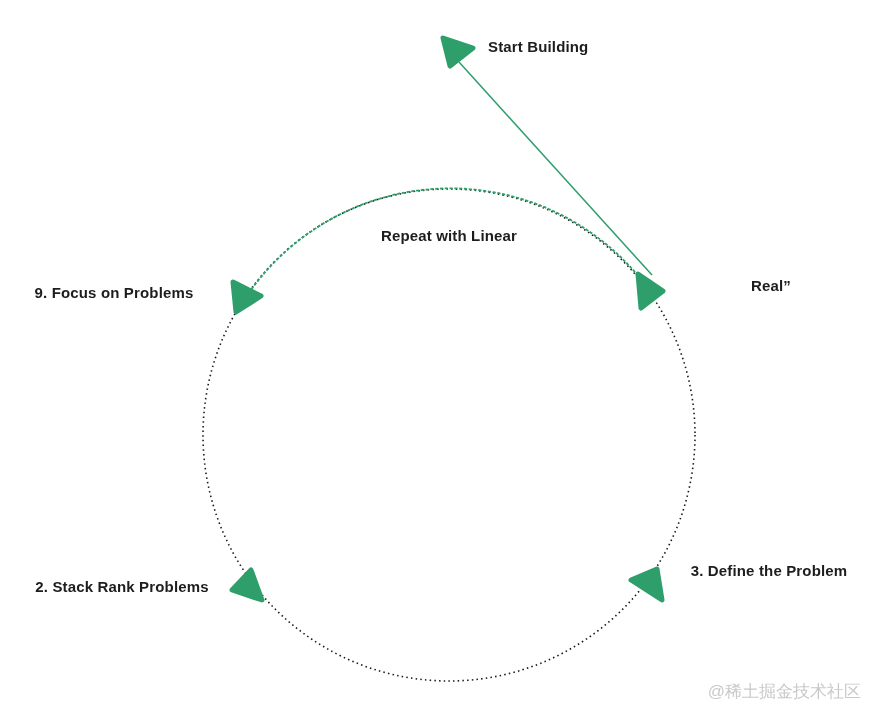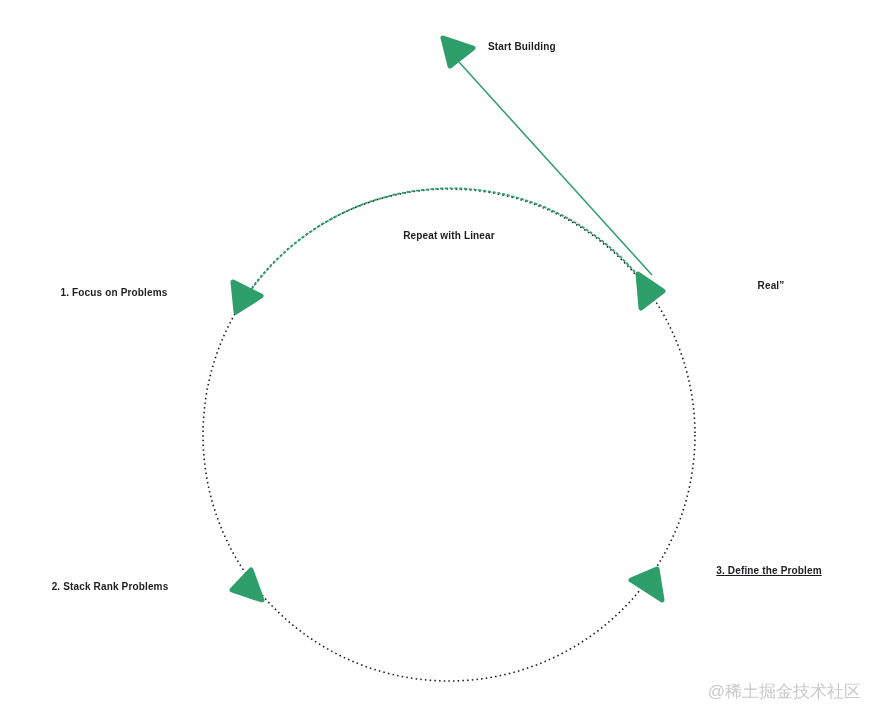--- a/index.html
+++ b/index.html
@@ -17,21 +17,21 @@
   }
   .stage svg {
     position: absolute;
     left: 0;
     top: 0;
   }
   .label {
     position: absolute;
     font-family: "Liberation Sans", sans-serif;
     font-weight: 700;
-    font-size: 10px;
+    font-size: 15px;
     line-height: 22px;
     letter-spacing: 0.15px;
     color: #1d1d1f;
     text-align: left;
     white-space: nowrap;
   }
   .label.centered {
     transform: translateX(-50%);
   }
   .label span { display: block; }
@@ -73,28 +73,28 @@
 
   <div class="label" style="left:488px; top:36px;">
     <span>Start Building</span>
   </div>
 
   <div class="label centered" style="left:449px; top:208px;margin-top:17px;">
     <span>Repeat with Linear</span>
   </div>
 
   <div class="label centered" style="left:114px; top:282px;">
-    <span>1. Focus on Problems</span>
+    <span>9. Focus on Problems</span>
   </div>
 
-  <div class="label centered" style="left:110px; top:576px;">
+  <div class="label centered" style="left:122px; top:576px;">
     <span>2. Stack Rank Problems</span>
   </div>
 
-  <div class="label centered" style="left:769px; top:560px;text-decoration:underline;">
+  <div class="label centered" style="left:769px; top:560px;">
     <span>3. Define the Problem</span>
   </div>
 
   <div class="label centered" style="left:771px; top:275px;">
     <span>Real”</span>
   </div>
 
   <div class="watermark">@稀土掘金技术社区</div>
 
 </div>

